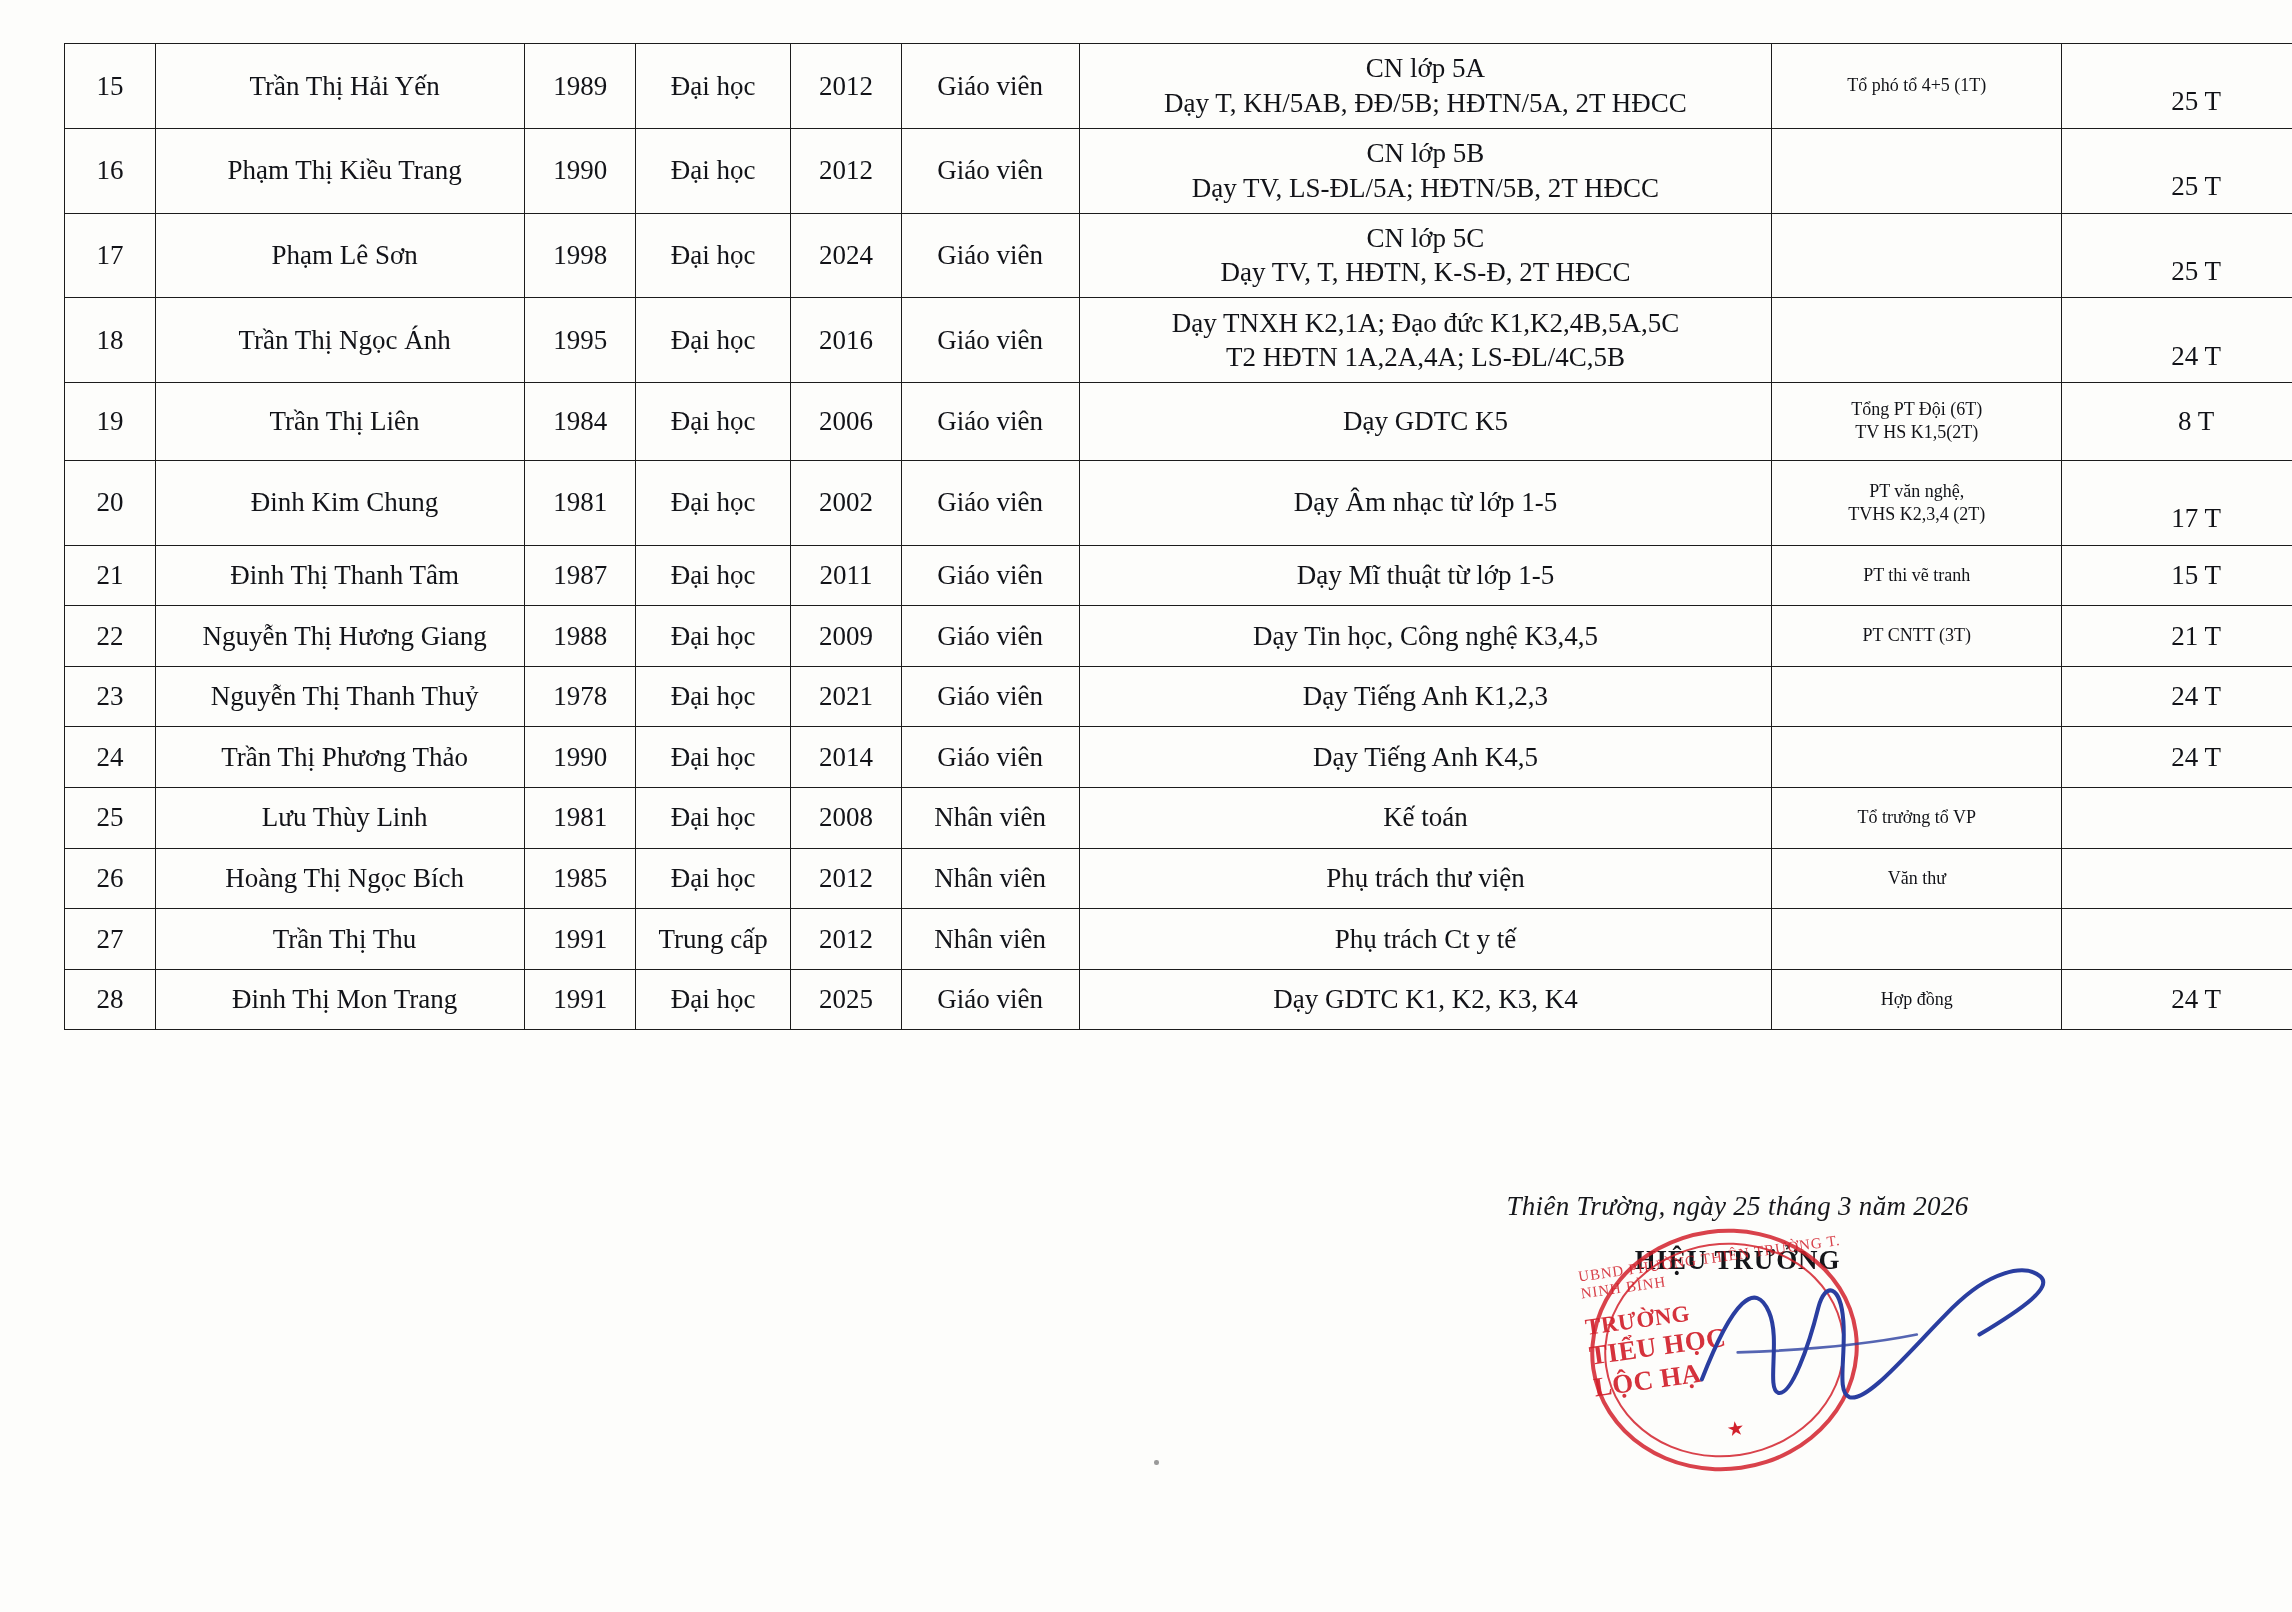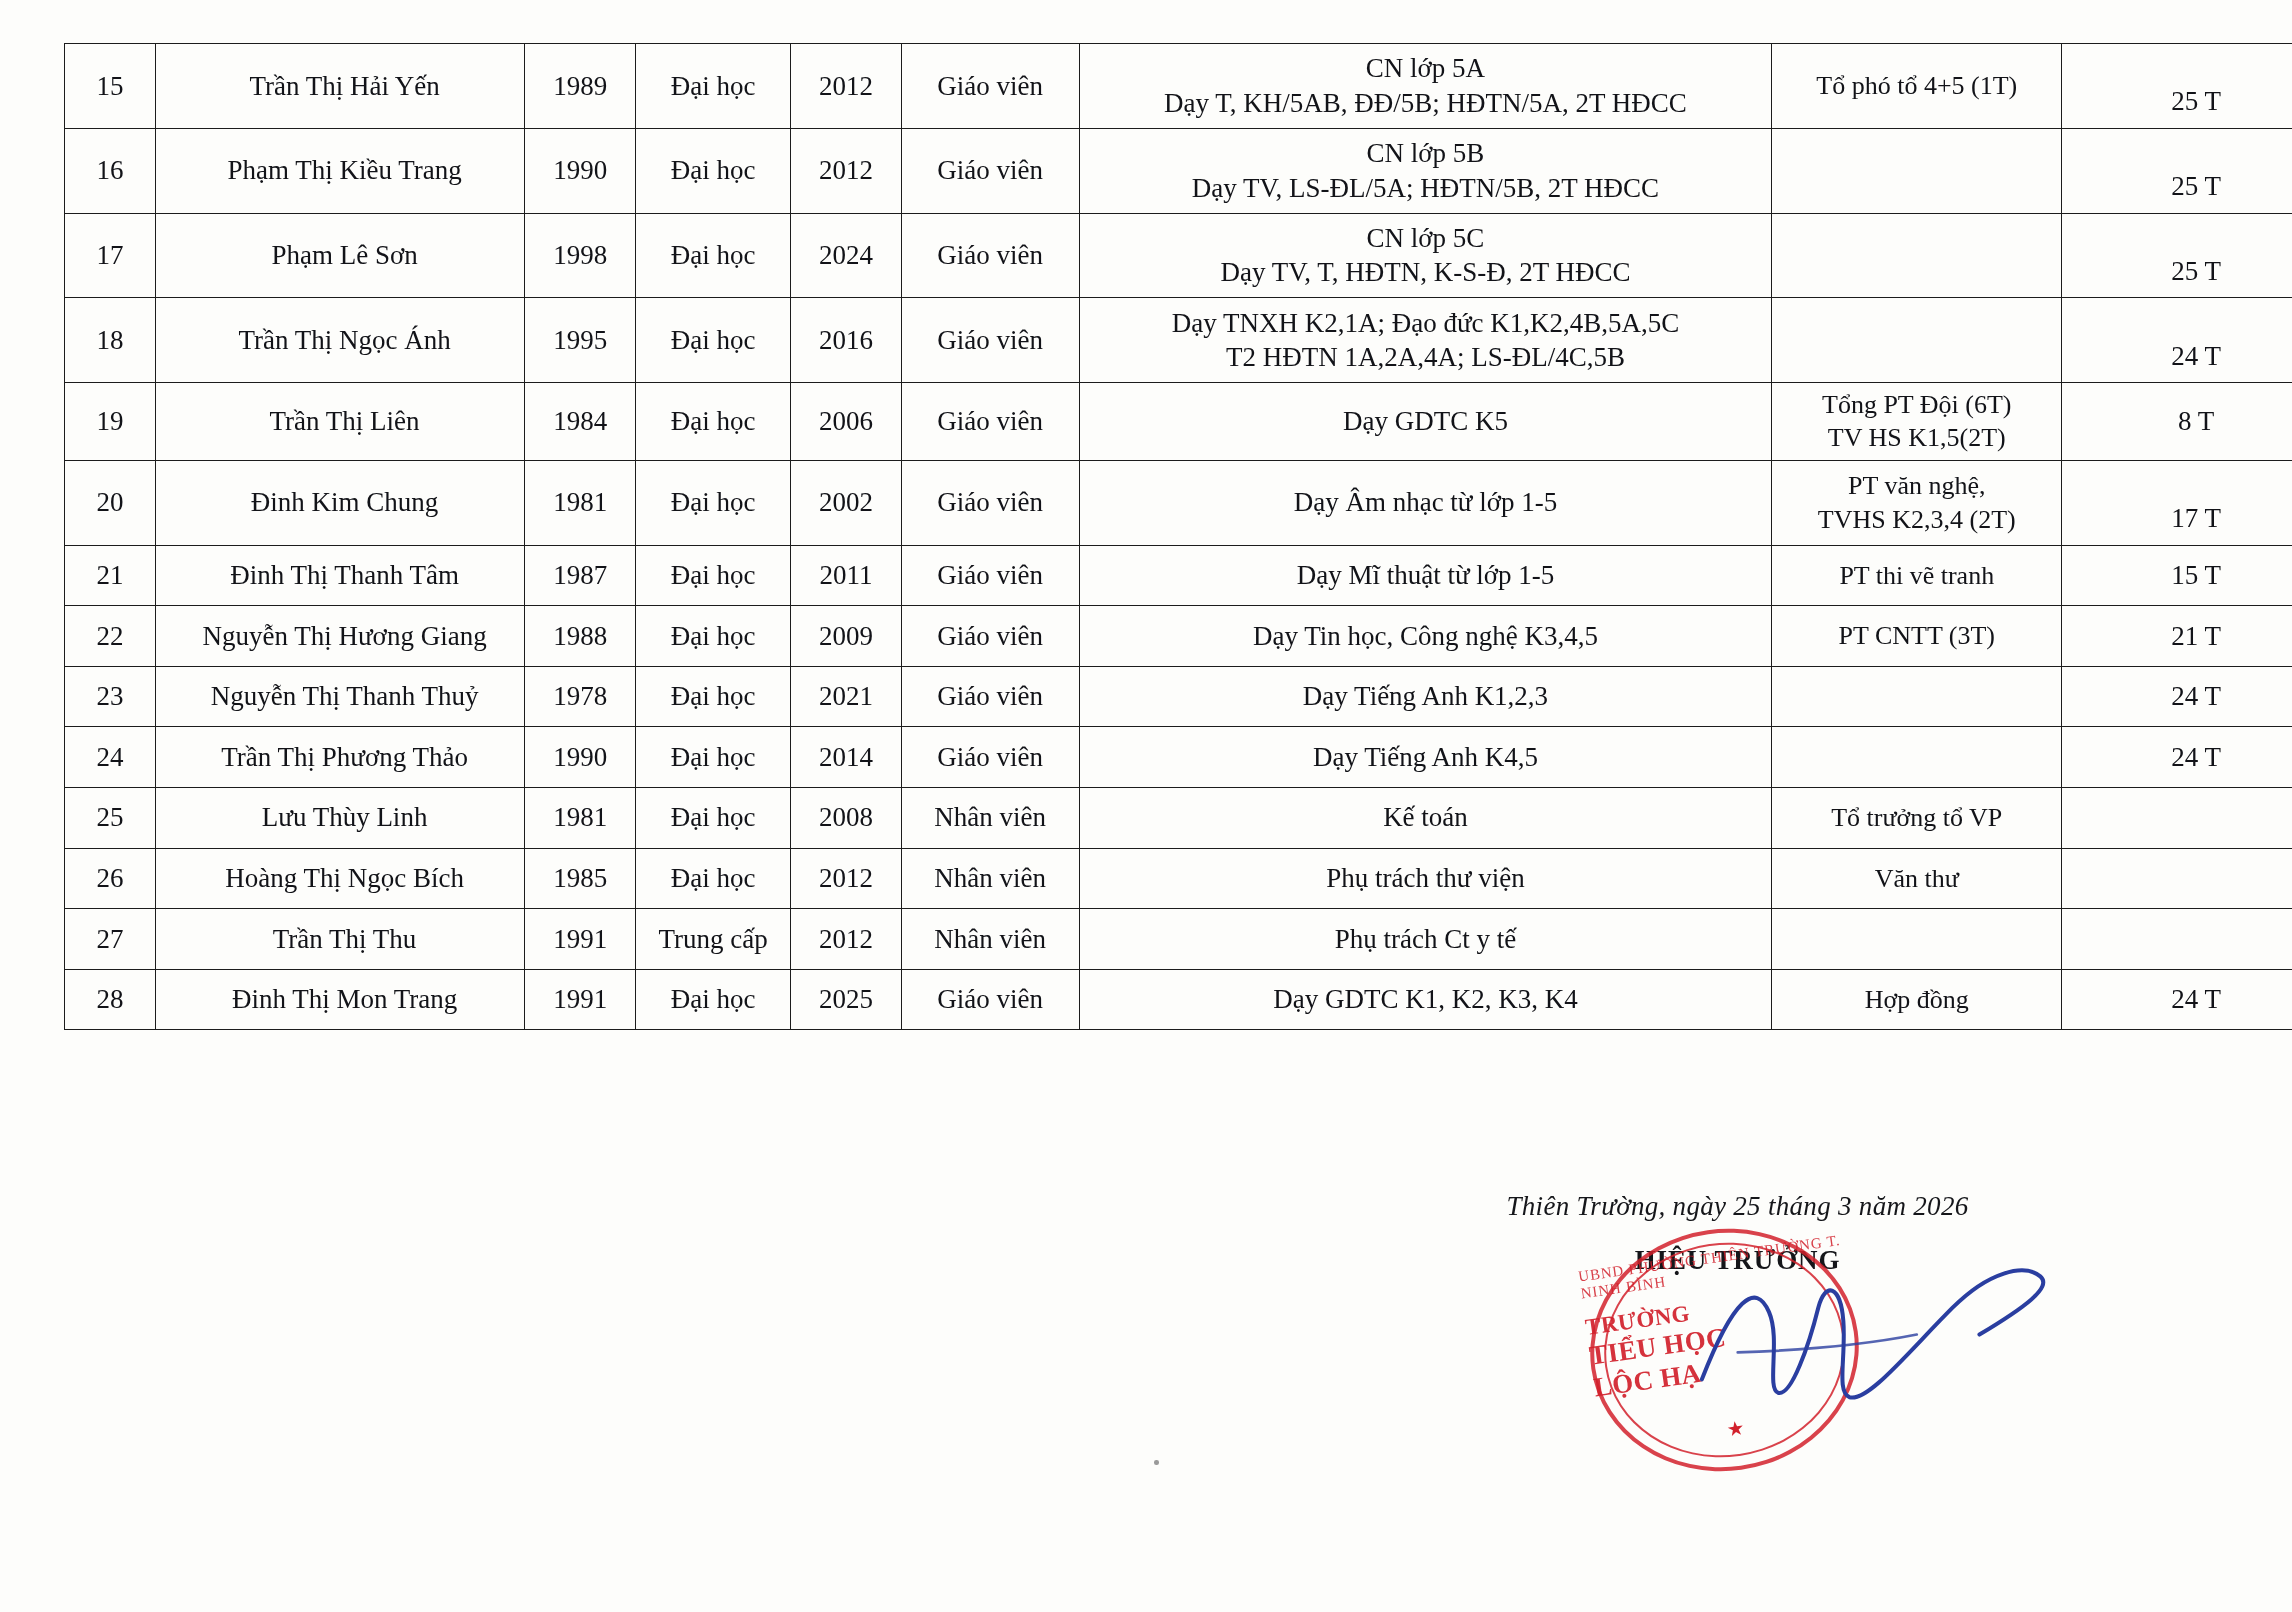--- a/index.html
+++ b/index.html
@@ -50,21 +50,21 @@
   .c-extra   { width: 278px; }
   .c-hours   { width: 257px; font-size: 24px; }
 
   .task-lines {
     display: block;
     white-space: pre-line;
   }
   .extra-lines {
     display: block;
     white-space: pre-line;
-    font-size: 26px;
+    font-size: 18px;
   }
 
   .row-tall td { height: 73px; }
   .row-norm td { height: 56px; }
 
   
   .hours-low { vertical-align: bottom !important; padding-bottom: 9px !important; }
 
   
   .sign-block {

